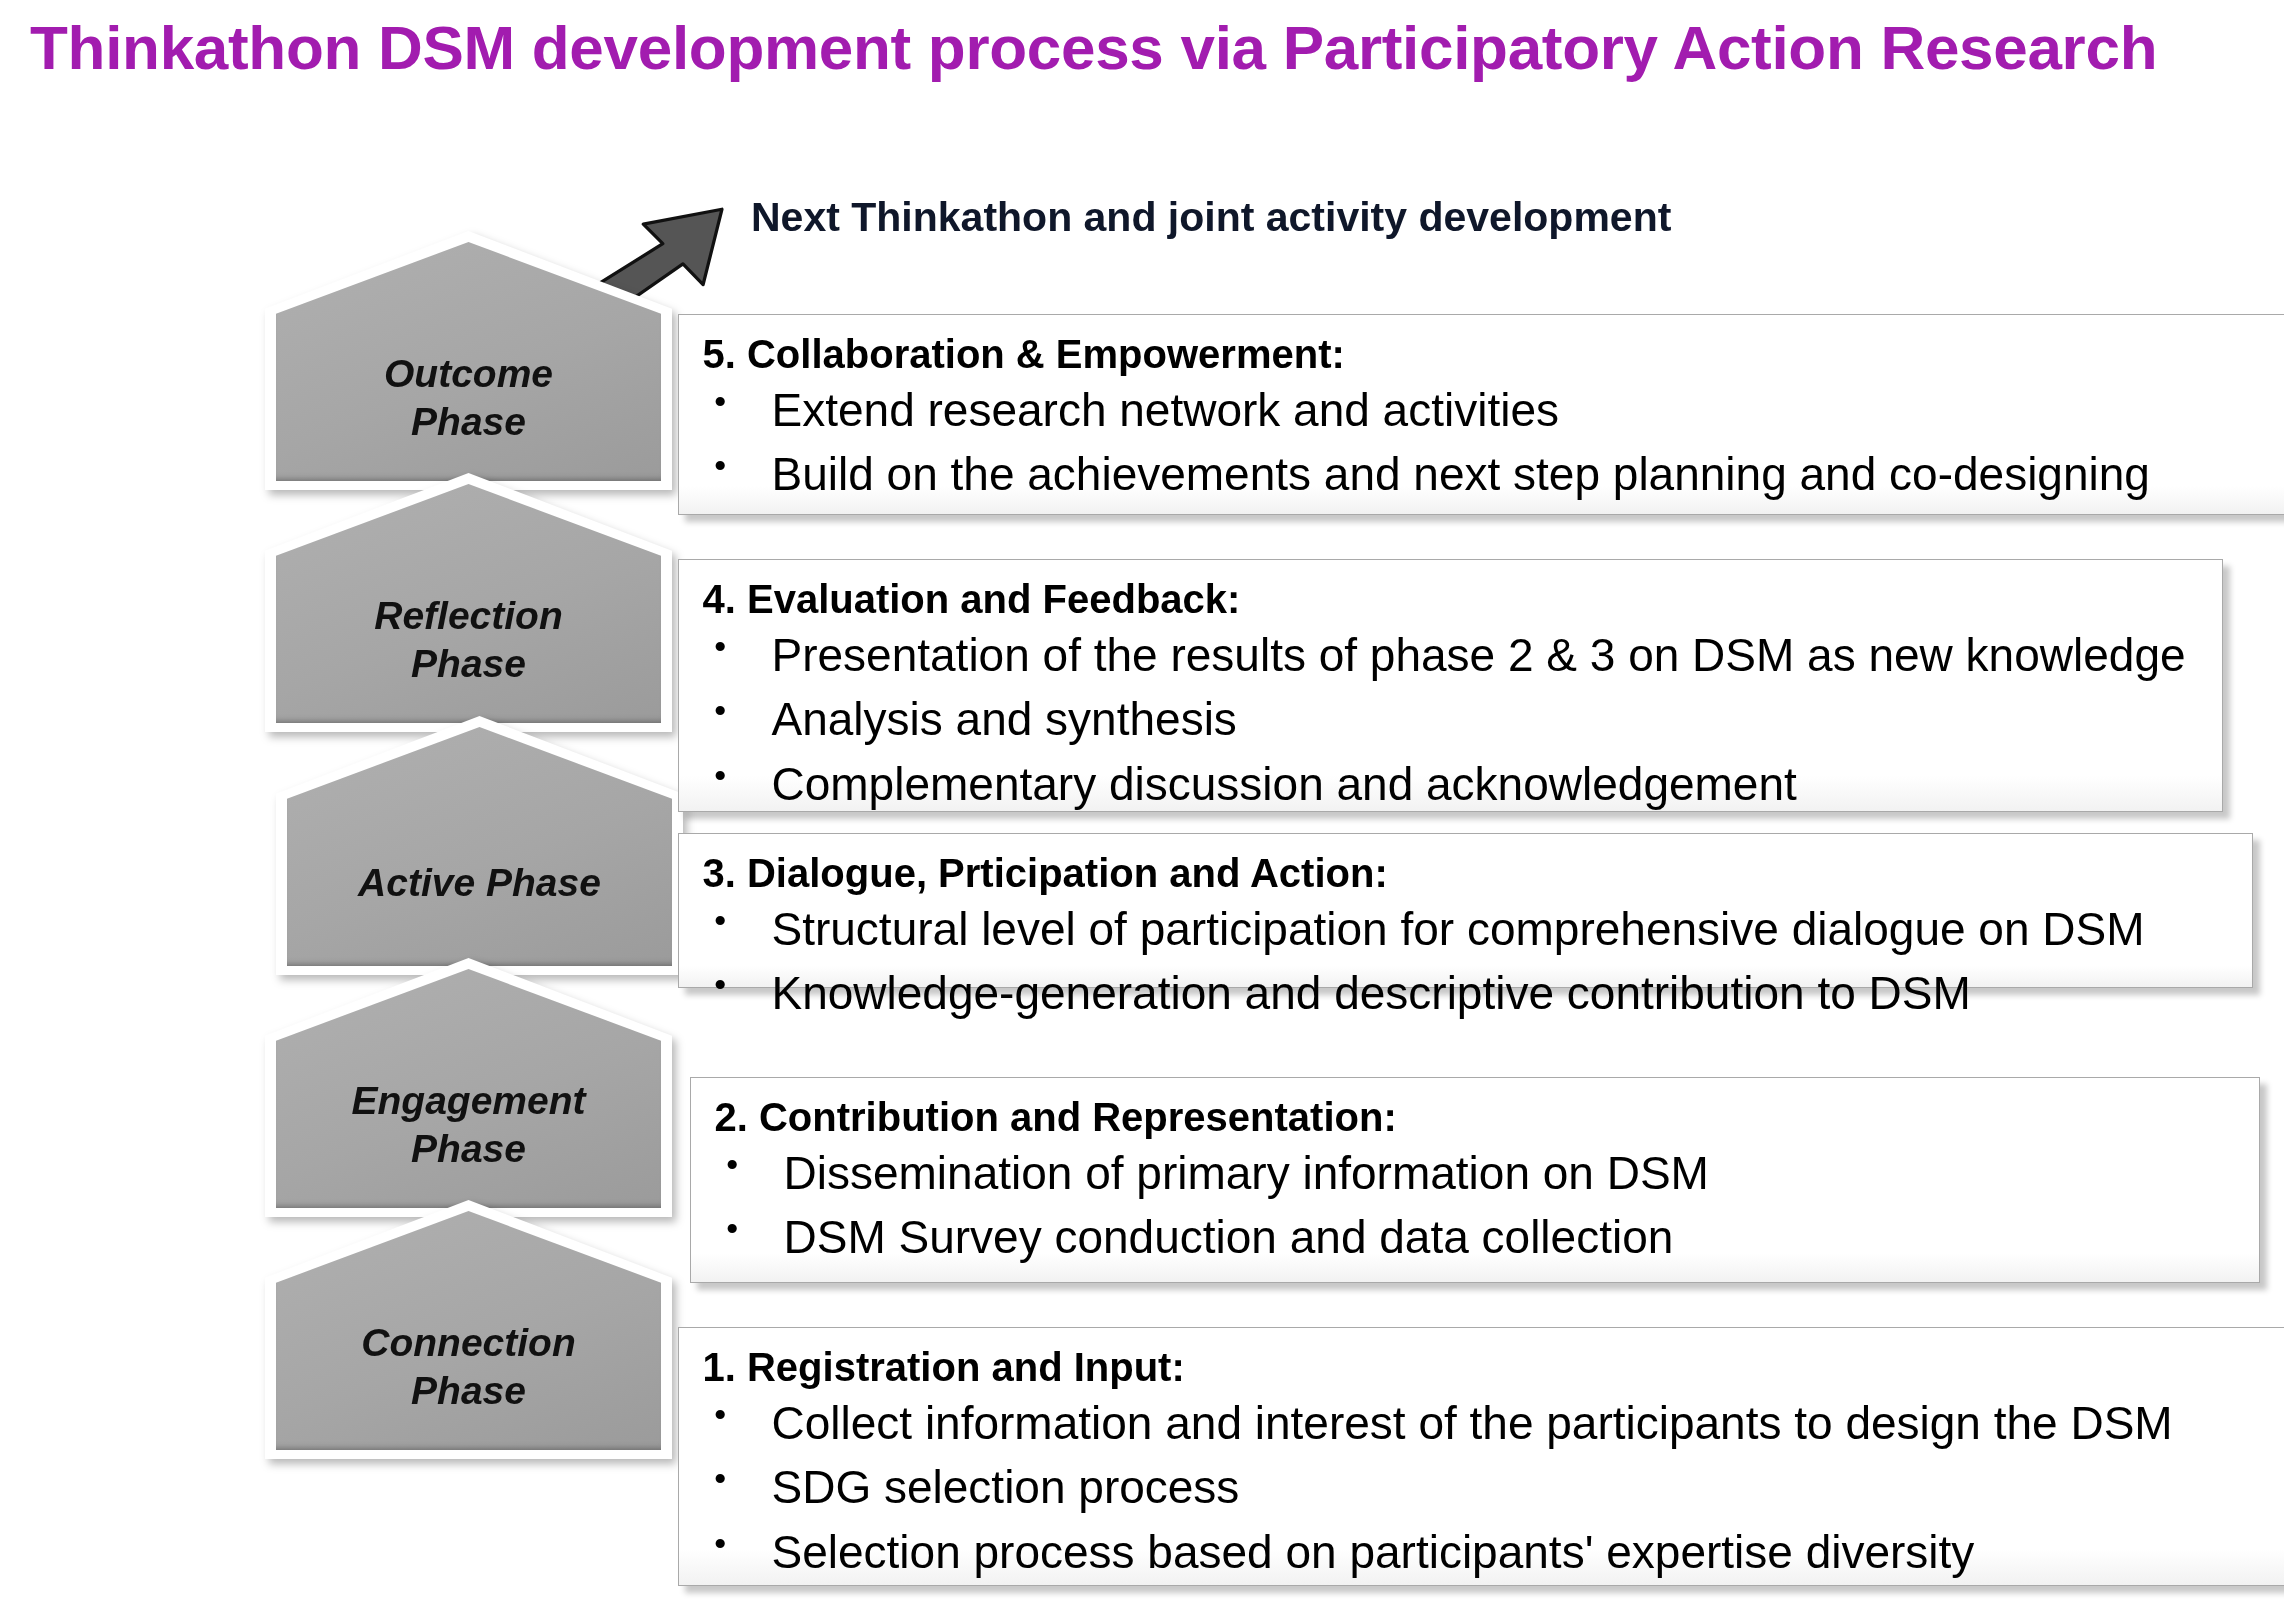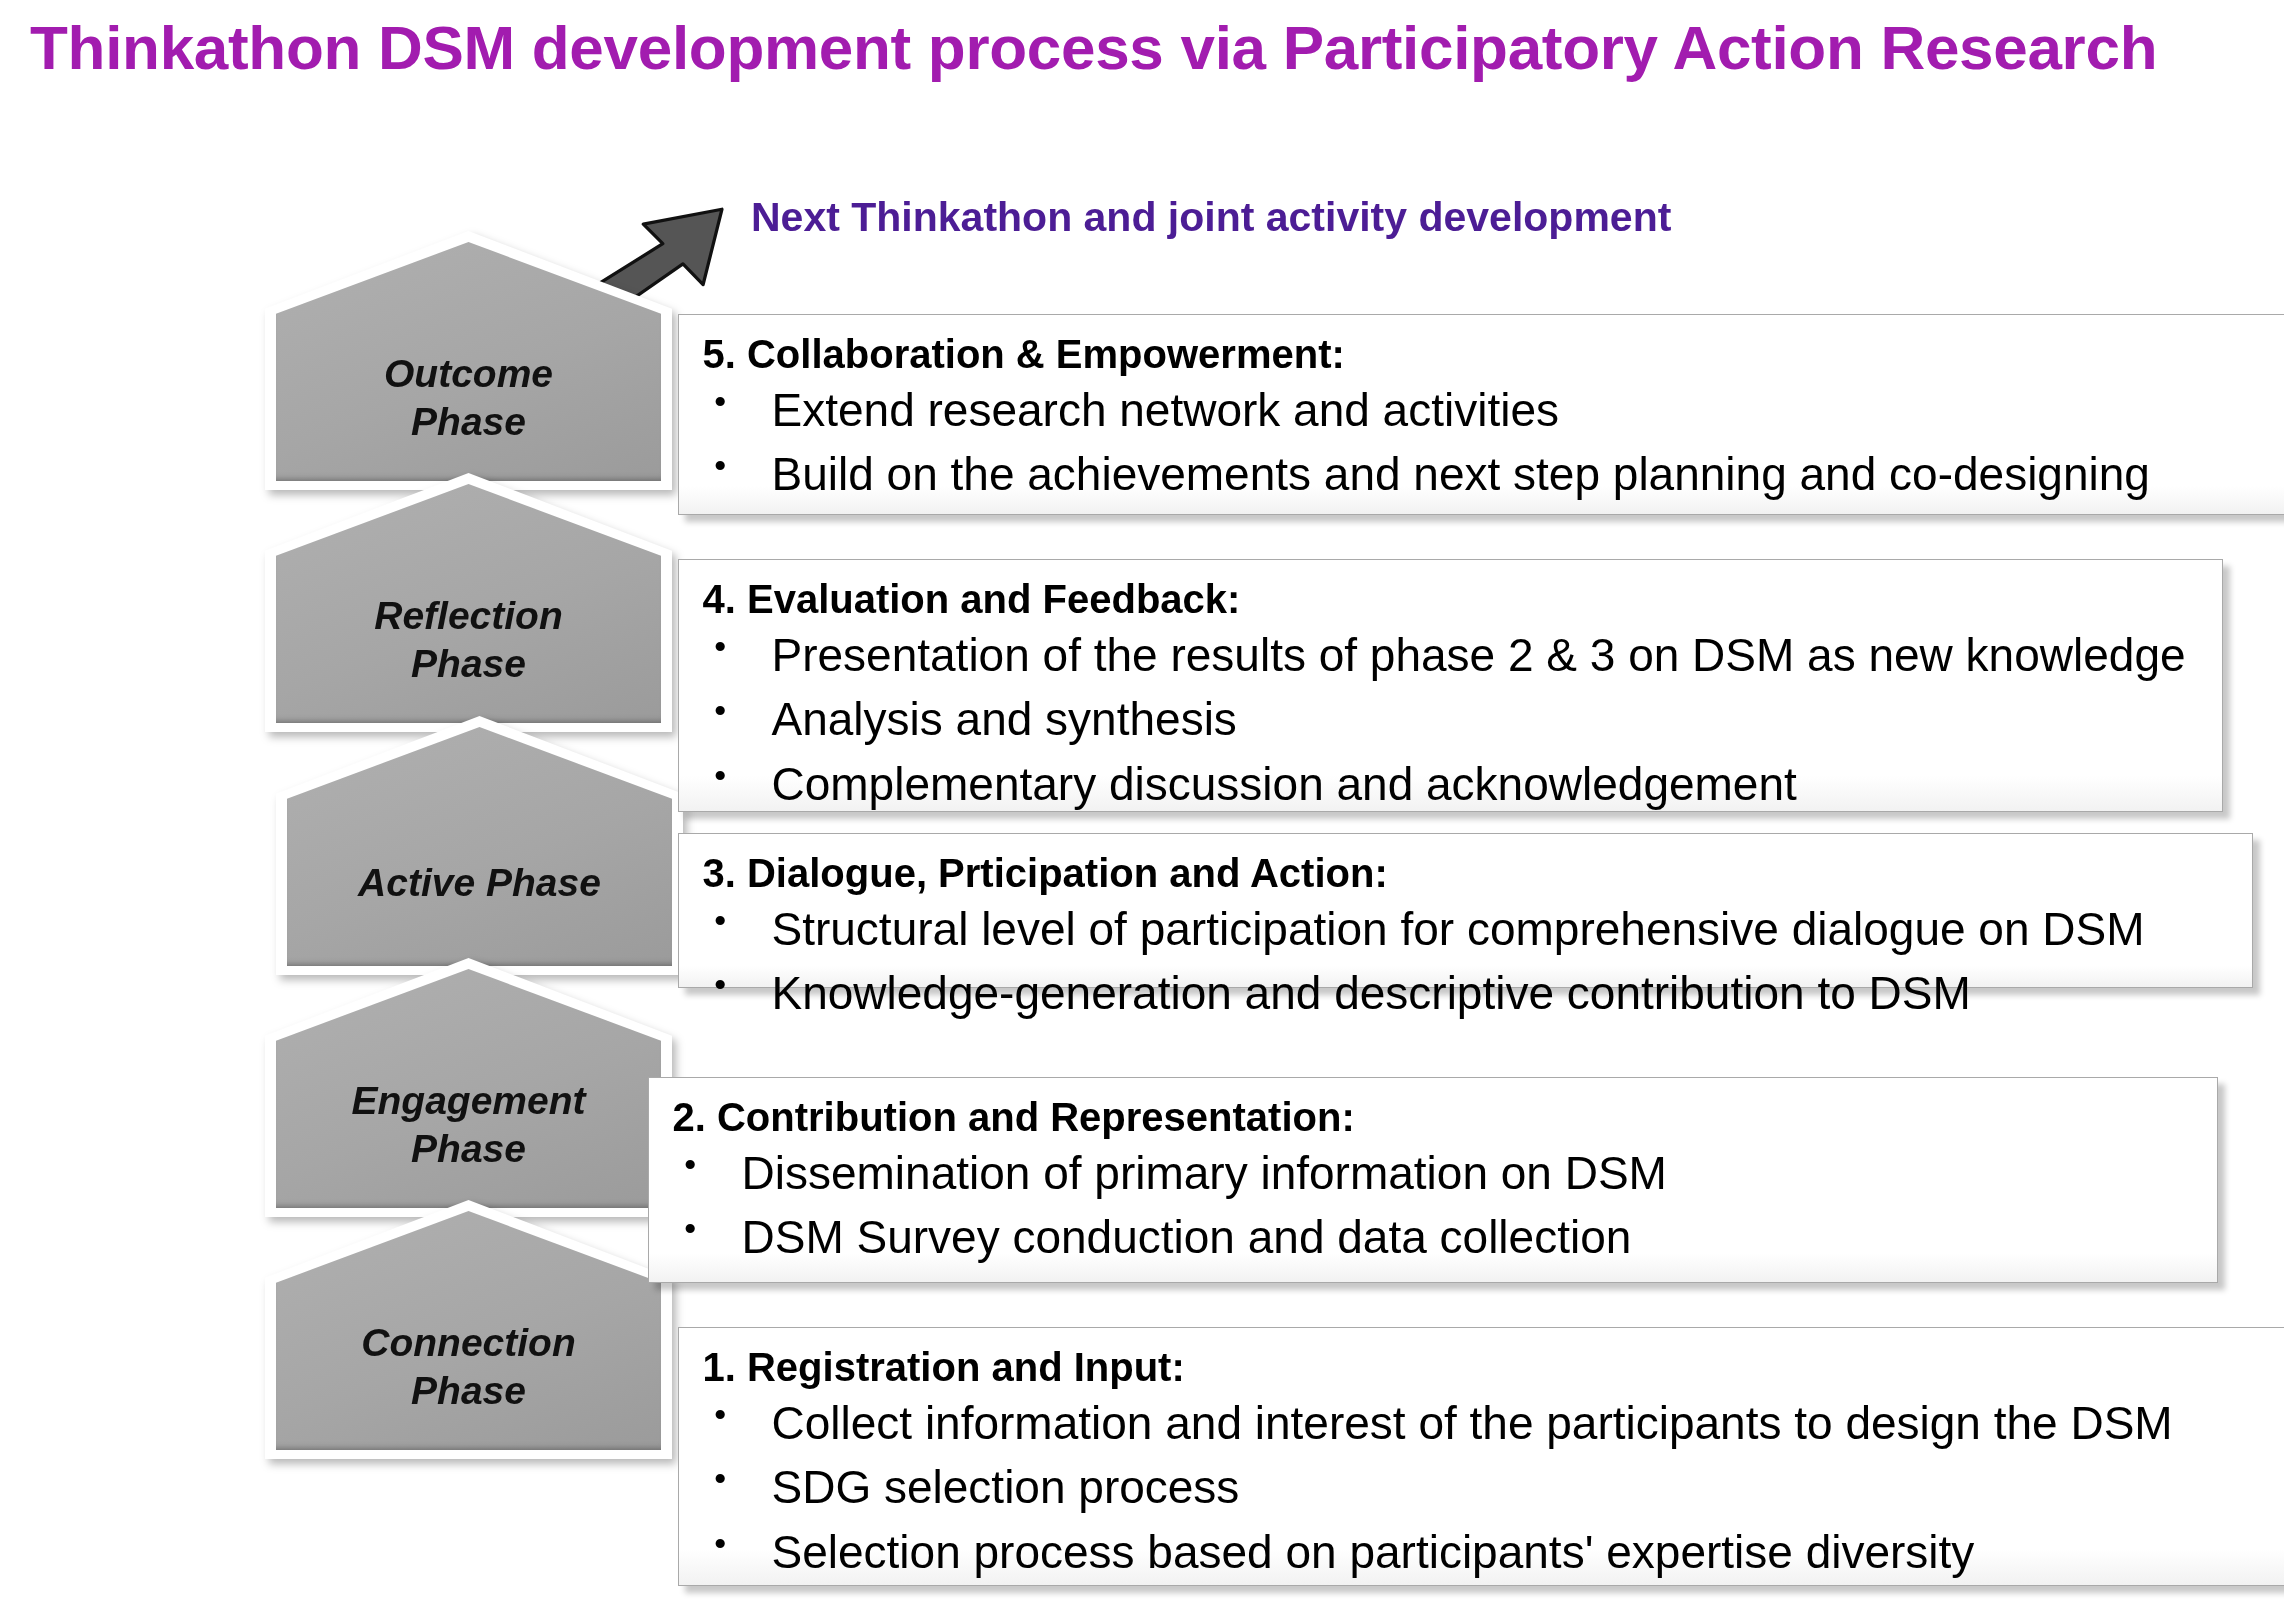--- a/index.html
+++ b/index.html
@@ -23,21 +23,21 @@
     letter-spacing:-0.3px;
     white-space:nowrap;
   }
 
   
   #next-label{
     position:absolute;
     left:751px; top:194px;
     font-size:41px;
     font-weight:bold;
-    color:#4c1d95;
+    color:#0f172a;
     white-space:nowrap;
   }
 
   
   #next-arrow{
     position:absolute;
     left:564px; top:206px;
     width:169px; height:130px;
   }
 
@@ -199,21 +199,21 @@
   </div>
 
   <div class="card" style="left:678px; top:833px; width:1575px; height:155px;">
     <div class="card-title">3. Dialogue, Prticipation  and Action:</div>
     <ul>
       <li>Structural level of participation for comprehensive  dialogue on DSM</li>
       <li>Knowledge-generation  and descriptive  contribution to DSM</li>
     </ul>
   </div>
 
-  <div class="card" style="left:648px; top:1077px; width:1570px; height:206px;">
+  <div class="card" style="left:690px; top:1077px; width:1570px; height:206px;">
     <div class="card-title">2. Contribution  and Representation:</div>
     <ul>
       <li>Dissemination of primary information on DSM</li>
       <li>DSM Survey conduction and data collection</li>
     </ul>
   </div>
 
   <div class="card" style="left:678px; top:1327px; width:1828px; height:259px;">
     <div class="card-title">1. Registration and Input:</div>
     <ul>

